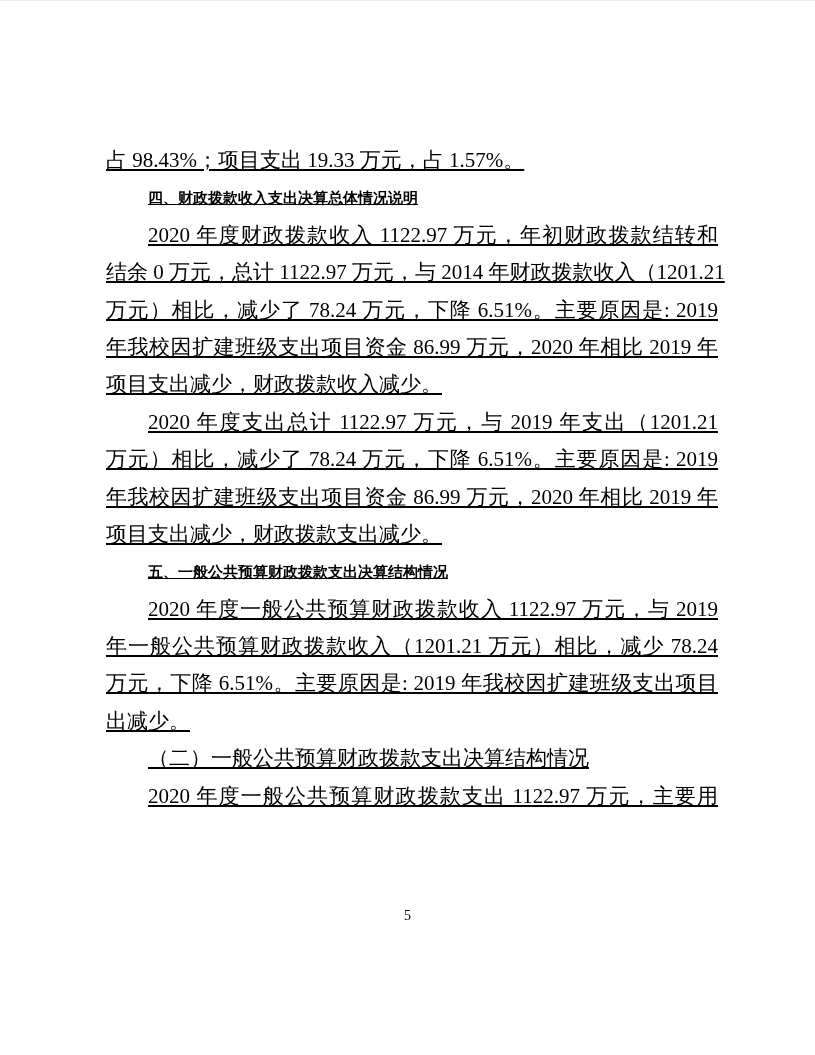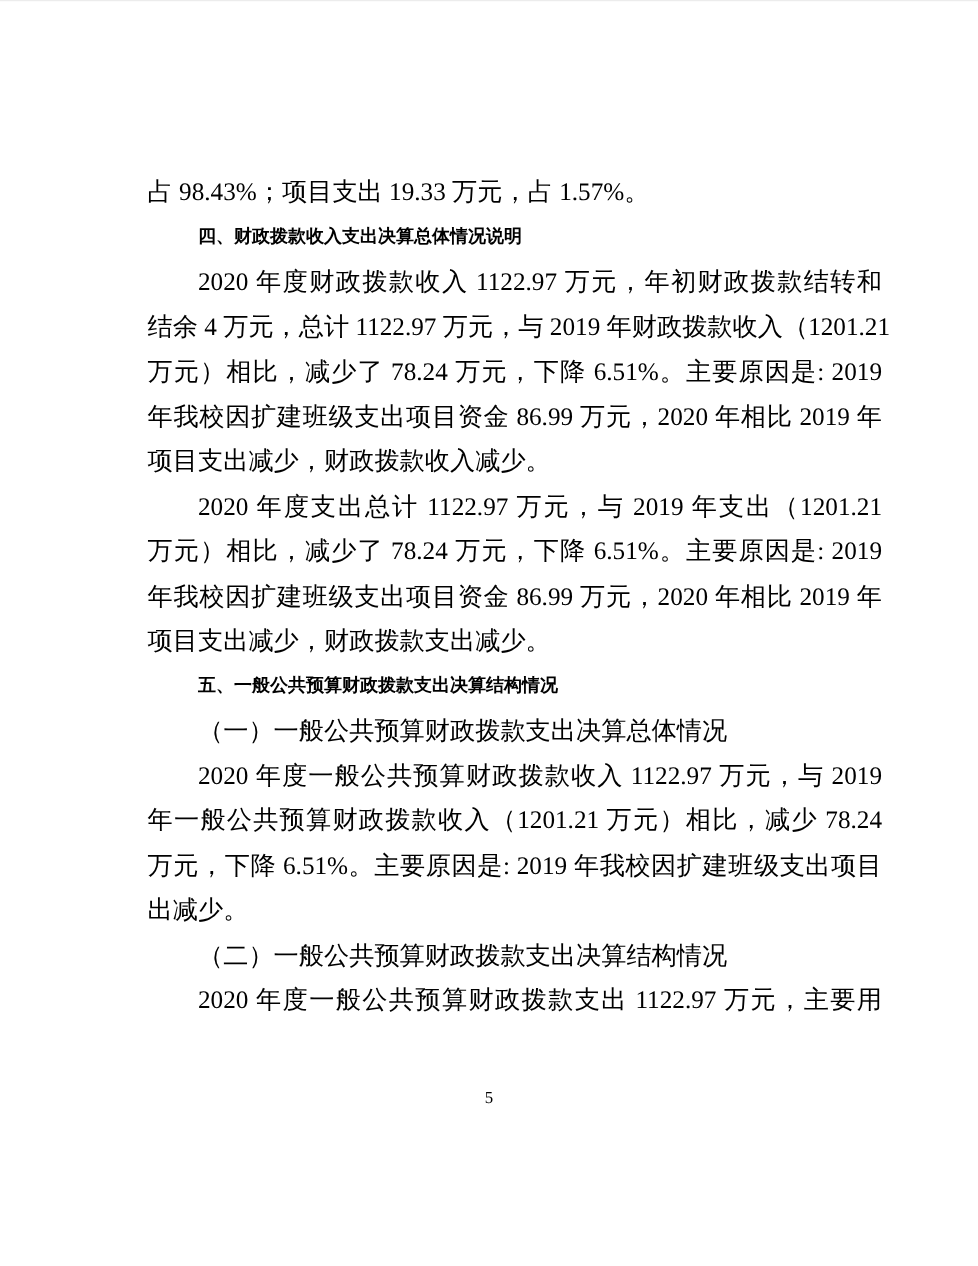--- a/index.html
+++ b/index.html
@@ -13,23 +13,24 @@
     height: 1055px;
     background: #ffffff;
     overflow: hidden;
     color: #000000;
     font-family: "Liberation Serif", "DejaVu Serif", serif;
     border-top: 1px solid #ececec;
     box-sizing: border-box;
   }
   .content {
     position: absolute;
-    left: 123px;
+    left: 106px;
     top: 141px;
     width: 612px;
+    text-decoration: underline;
   }
   .ln {
     font-size: 21px;
     line-height: 37.4px;
     height: 37.4px;
     white-space: nowrap;
     text-align: left;
   }
   .just {
     text-align: justify;
@@ -56,30 +57,29 @@
   }
 </style>
 </head>
 <body>
 
 <div class="page">
   <div class="content">
     <div class="ln">占 98.43%；项目支出 19.33 万元，占 1.57%。</div>
     <div class="ln h1 ind">四、财政拨款收入支出决算总体情况说明</div>
     <div class="ln ind just">2020 年度财政拨款收入 1122.97 万元，年初财政拨款结转和</div>
-    <div class="ln just">结余 4 万元，总计 1122.97 万元，与 2019 年财政拨款收入（1201.21</div>
+    <div class="ln just">结余 0 万元，总计 1122.97 万元，与 2014 年财政拨款收入（1201.21</div>
     <div class="ln just">万元）相比，减少了 78.24 万元，下降 6.51%。主要原因是: 2019</div>
     <div class="ln just">年我校因扩建班级支出项目资金 86.99 万元，2020 年相比 2019 年</div>
     <div class="ln">项目支出减少，财政拨款收入减少。</div>
     <div class="ln ind just">2020 年度支出总计 1122.97 万元，与 2019 年支出（1201.21</div>
     <div class="ln just">万元）相比，减少了 78.24 万元，下降 6.51%。主要原因是: 2019</div>
     <div class="ln just">年我校因扩建班级支出项目资金 86.99 万元，2020 年相比 2019 年</div>
     <div class="ln">项目支出减少，财政拨款支出减少。</div>
     <div class="ln h1 ind">五、一般公共预算财政拨款支出决算结构情况</div>
-    <div class="ln ind">（一）一般公共预算财政拨款支出决算总体情况</div>
     <div class="ln ind just">2020 年度一般公共预算财政拨款收入 1122.97 万元，与 2019</div>
     <div class="ln just">年一般公共预算财政拨款收入（1201.21 万元）相比，减少 78.24</div>
     <div class="ln just">万元，下降 6.51%。主要原因是: 2019 年我校因扩建班级支出项目</div>
     <div class="ln">出减少。</div>
     <div class="ln ind">（二）一般公共预算财政拨款支出决算结构情况</div>
     <div class="ln ind just">2020 年度一般公共预算财政拨款支出 1122.97 万元，主要用</div>
   </div>
   <div class="pagenum">5</div>
 </div>
 

